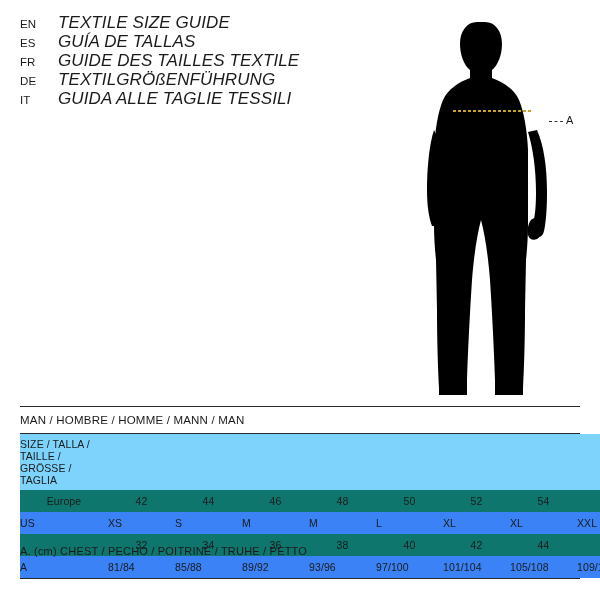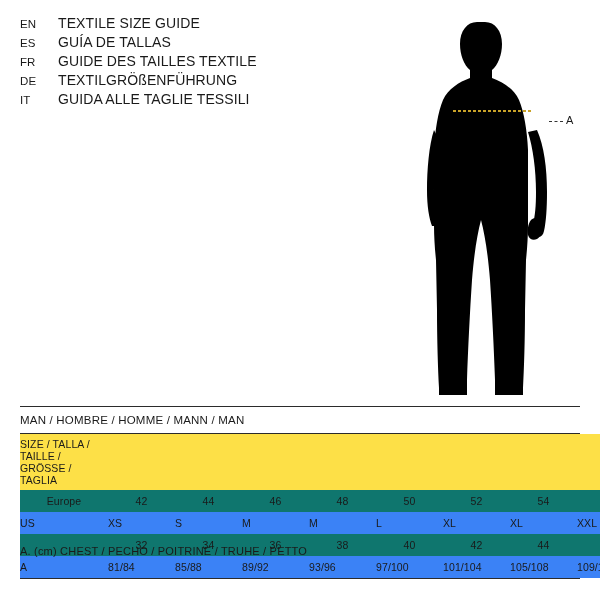--- a/index.html
+++ b/index.html
@@ -36,21 +36,22 @@
     font-size: 11.5px;
     letter-spacing: 0.1px;
   }
   .lang-code {
     width: 38px;
     flex: 0 0 38px;
     font-size: 11.5px;
   }
   .lang-text {
     flex: 1 1 auto;
-    font-size: 14px;
+    font-size: 17px;
+    font-style: italic;
   }
 
   
   .category-block {
     position: absolute;
     top: 110px;
     left: 20px;
     width: 360px;
   }
   .category-line {
@@ -114,21 +115,21 @@
     margin: 0 20px;
     table-layout: fixed;
     font-size: 10.5px;
   }
   table.size-table td {
     padding: 5px 0 5px 0;
     vertical-align: middle;
     letter-spacing: 0.1px;
   }
   table.size-table tr.header-row td {
-    background: #fde047;
+    background: #7dd3fc;
     padding: 4px 0 4px 0;
   }
   table.size-table tr.shade td {
     background: #0f766e;
     text-align: center;
   }
   table.size-table tr.plain td {
     background: #3b82f6;
   }
   td.col-label {

